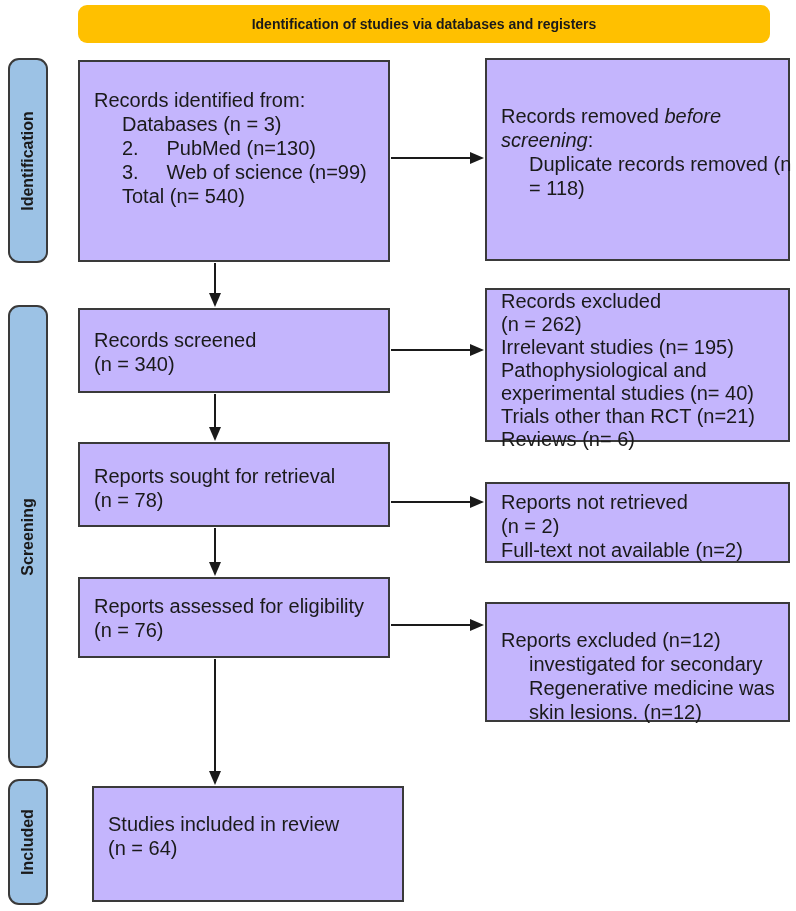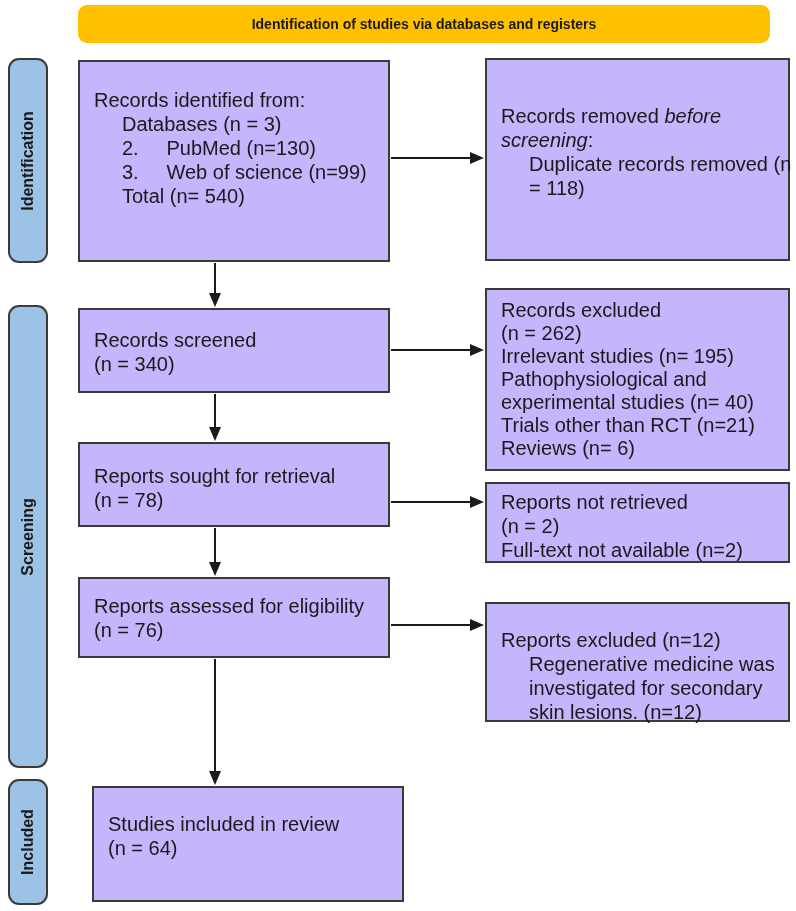--- a/index.html
+++ b/index.html
@@ -104,36 +104,36 @@
     <div class="ln">(n = 64)</div>
   </div>
 
   <div class="box" style="left:485px;top:58px;width:305px;height:203px;padding-top:44px;">
     <div class="ln"><span>Records removed </span><span class="it">before</span></div>
     <div class="ln"><span class="it">screening</span><span>:</span></div>
     <div class="ln ind2">Duplicate records removed (n</div>
     <div class="ln ind2">= 118)</div>
   </div>
 
-  <div class="box r2" style="left:485px;top:288px;width:305px;height:183px;padding-top:9px;">
+  <div class="box r2" style="left:485px;top:288px;width:305px;height:154px;padding-top:0;">
     <div class="ln">Records excluded</div>
     <div class="ln">(n = 262)</div>
     <div class="ln">Irrelevant studies (n= 195)</div>
     <div class="ln">Pathophysiological and</div>
     <div class="ln">experimental studies (n= 40)</div>
     <div class="ln">Trials other than RCT (n=21)</div>
     <div class="ln">Reviews (n= 6)</div>
   </div>
 
   <div class="box" style="left:485px;top:482px;width:305px;height:81px;padding-top:6px;">
     <div class="ln">Reports not retrieved</div>
     <div class="ln">(n = 2)</div>
     <div class="ln">Full-text not available (n=2)</div>
   </div>
 
   <div class="box" style="left:485px;top:602px;width:305px;height:120px;padding-top:24px;">
     <div class="ln">Reports excluded (n=12)</div>
+    <div class="ln ind2">investigated for secondary</div>
     <div class="ln ind2">Regenerative medicine was</div>
-    <div class="ln ind2">investigated for secondary</div>
     <div class="ln ind2">skin lesions. (n=12)</div>
   </div>
 
 </div>
 
 </body></html>

